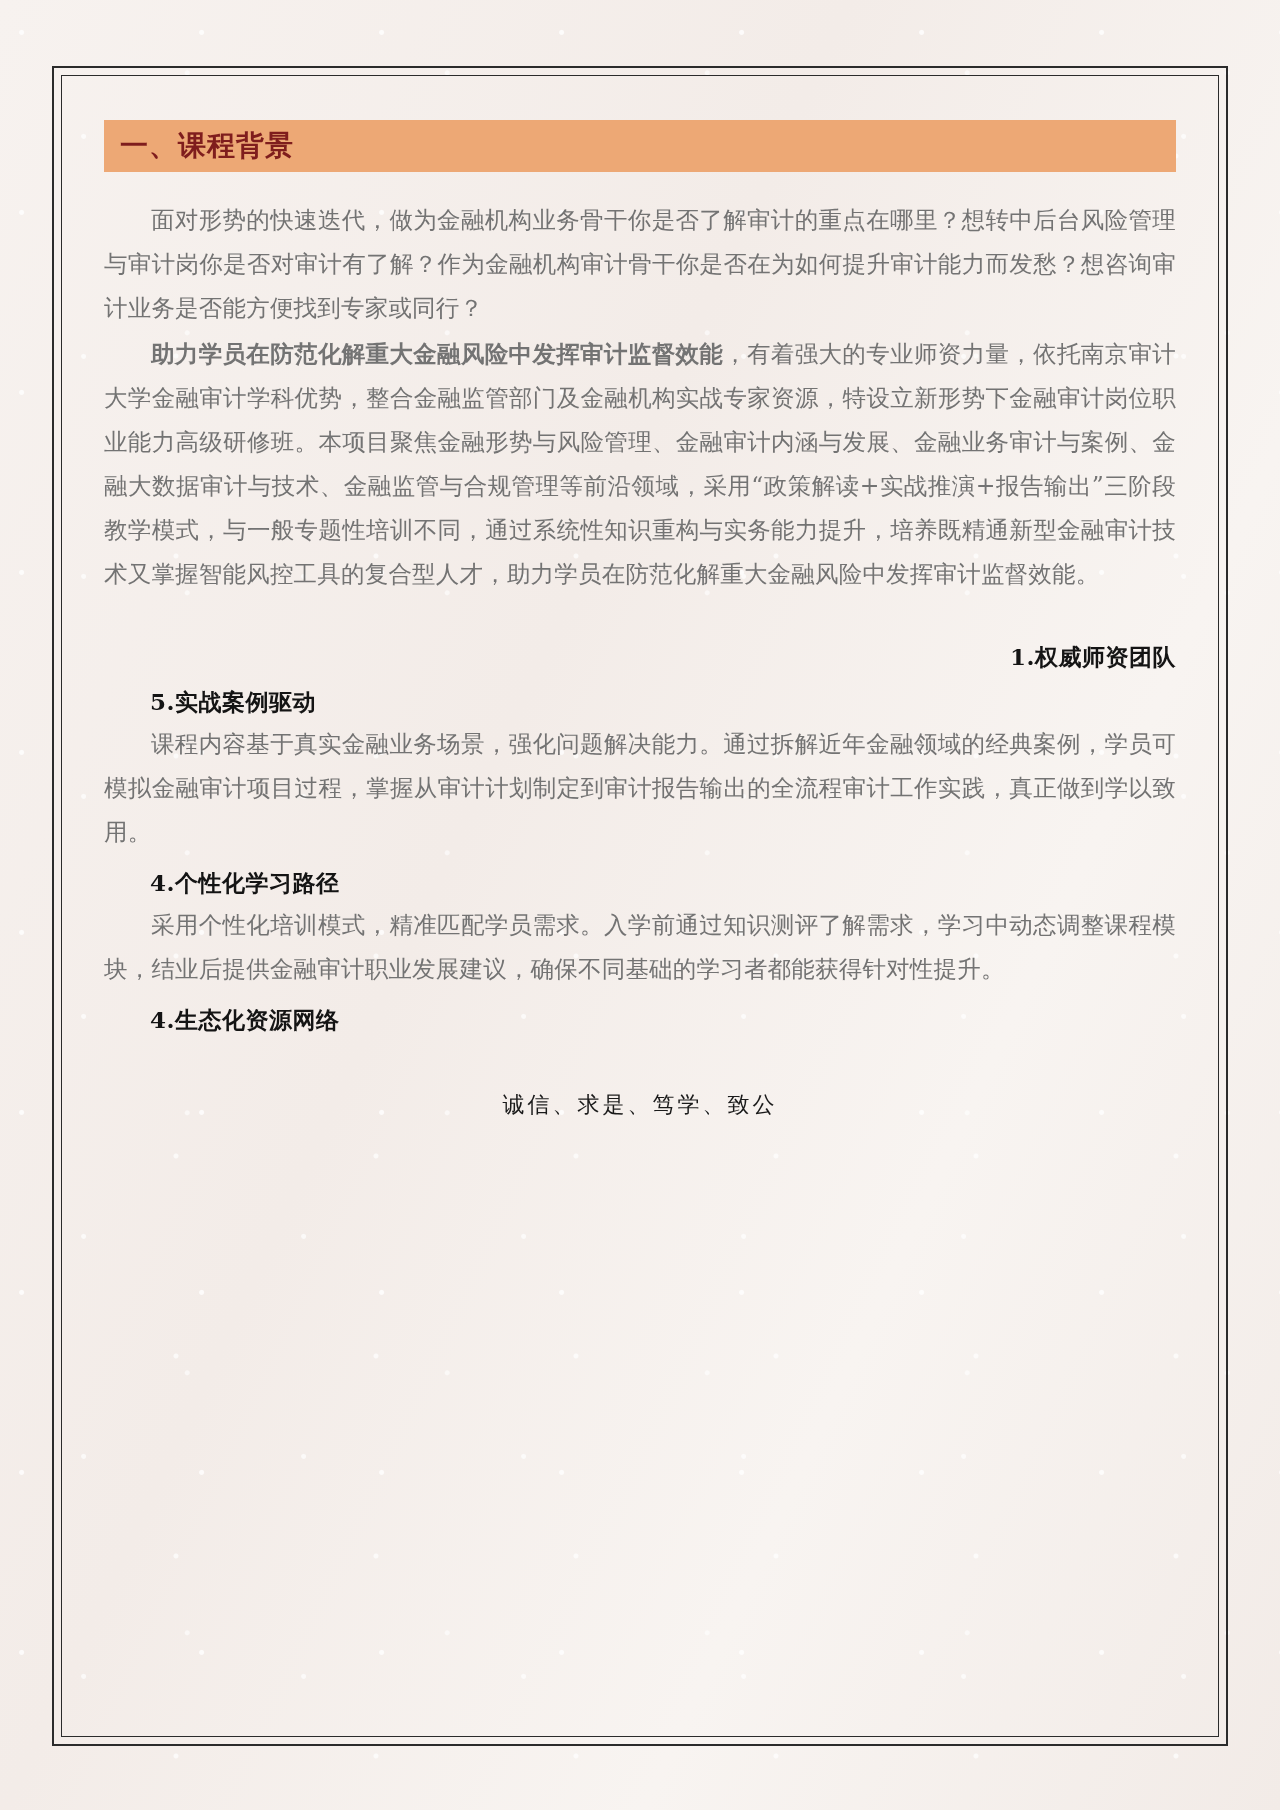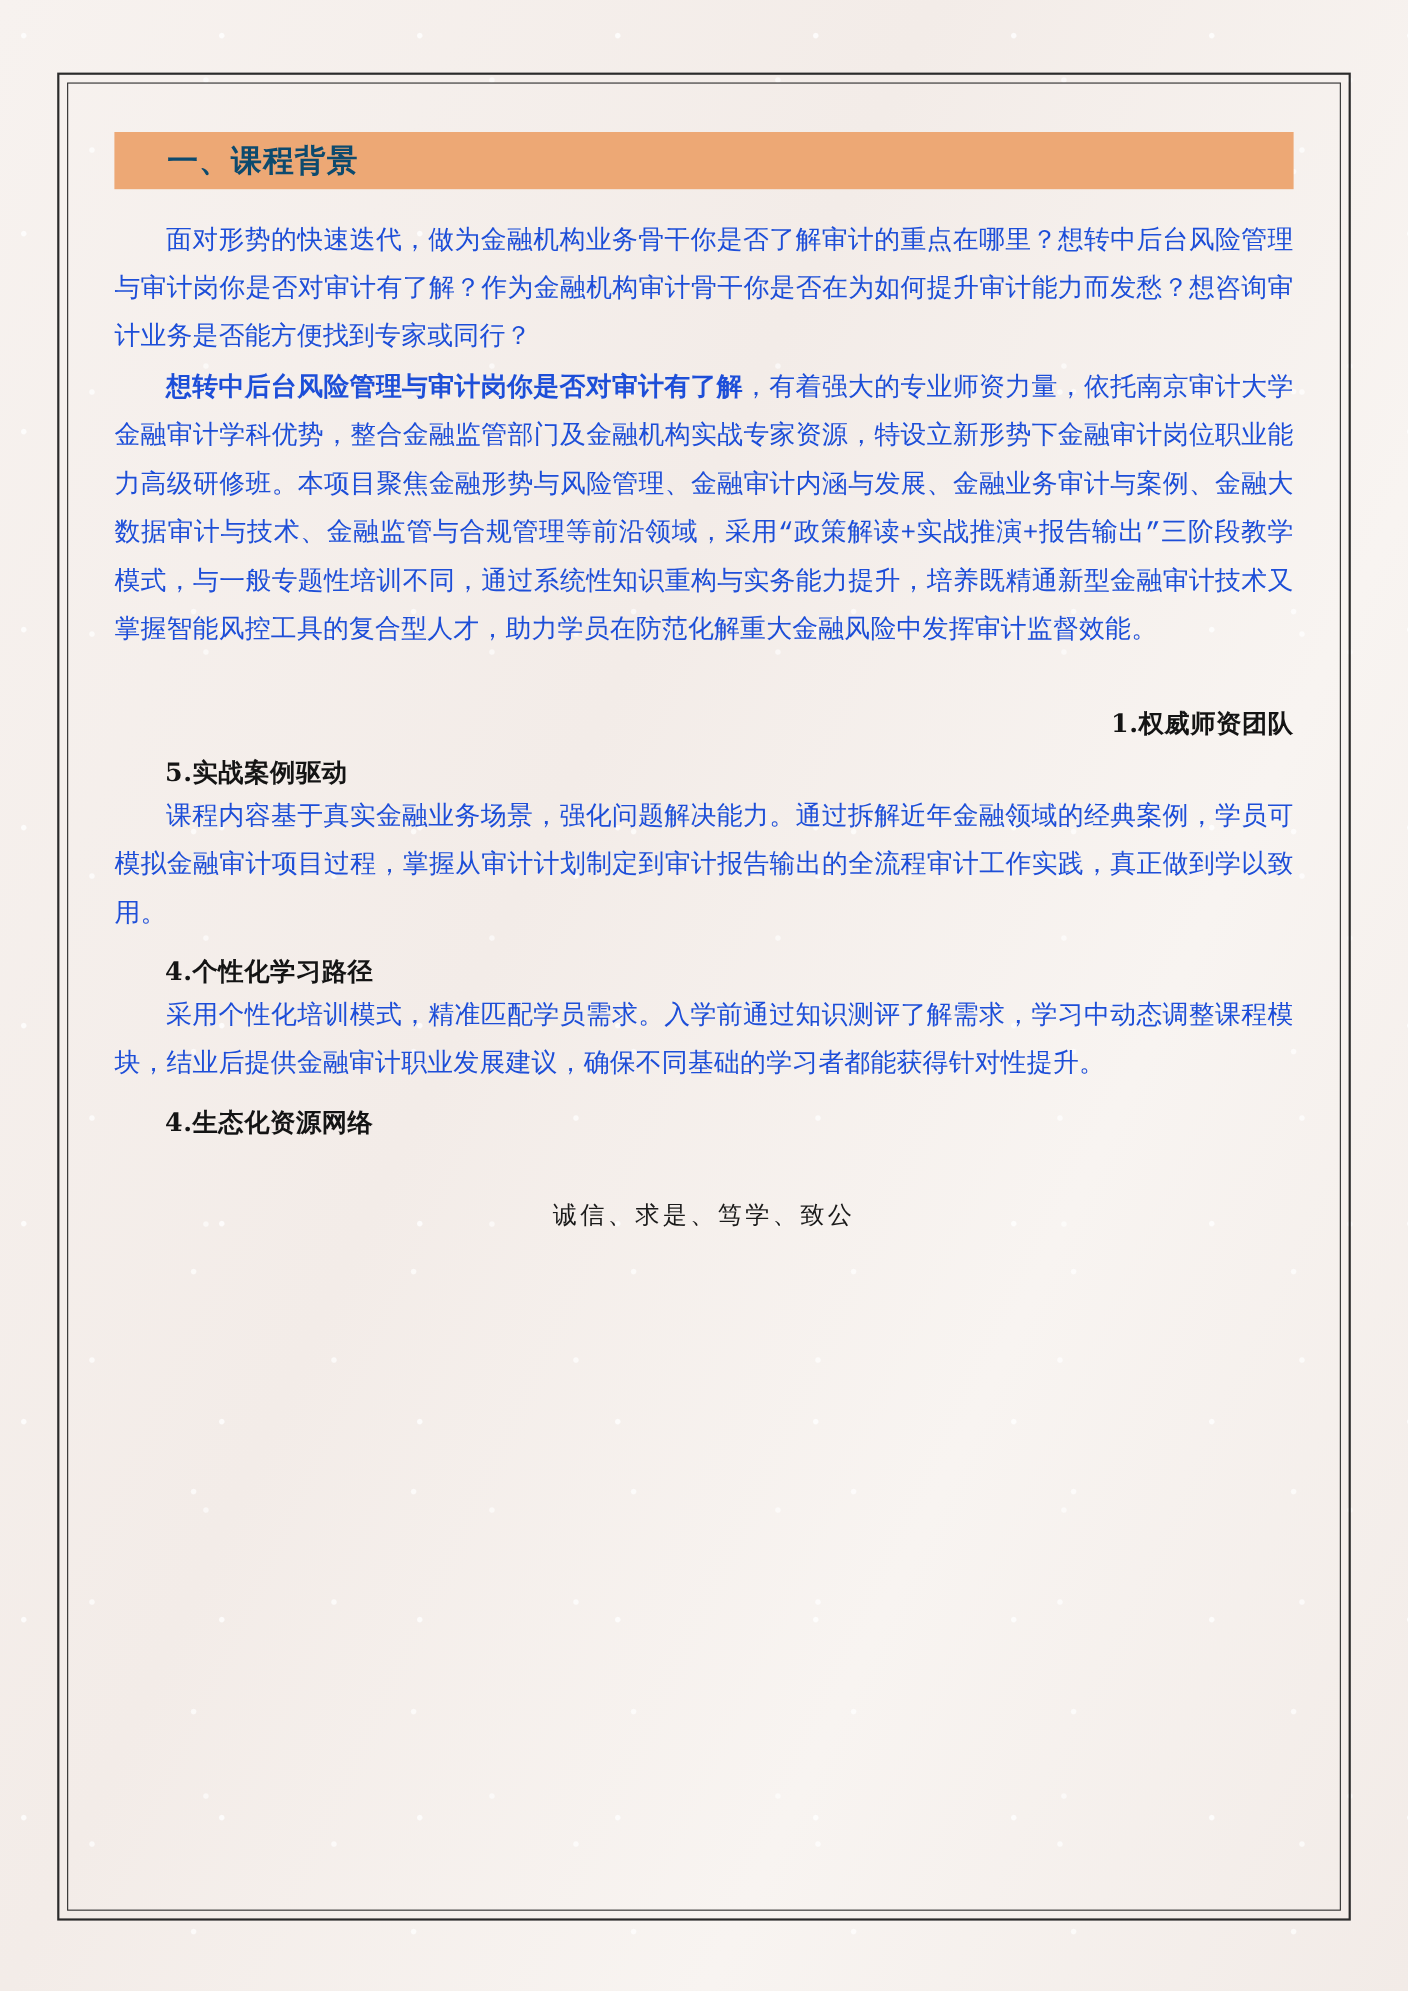--- a/index.html
+++ b/index.html
@@ -54,32 +54,30 @@
     display: flex;
     align-items: center;
     padding-left: 16px;
     box-sizing: border-box;
     margin-bottom: 26px;
   }
   .section-header .title {
     font-family: "DejaVu Sans", "Liberation Sans", sans-serif;
     font-weight: bold;
     font-size: 28px;
-    color: #0c4a6e;
+    color: #7f1d1d;
     letter-spacing: 1px;
-    margin-left: 32px;
   }
   .body-par {
     font-size: 23.5px;
     line-height: 44px;
-    color: #1d4ed8;
+    color: #737373;
     text-align: justify;
     margin: 0 0 2px 0;
     letter-spacing: 0.2px;
-    font-family: Liberation Mono, monospace;
   }
   .indent {
     text-indent: 2em;
   }
   .bold-lead {
     font-weight: bold;
   }
   .sec2-wrap {
     margin-top: 46px;
   }
@@ -112,21 +110,21 @@
   <div class="page-frame-inner"></div>
 </div>
 
 <div class="content">
 
   <div class="section-header">
     <span class="title">一、课程背景</span>
   </div>
 
   <p class="body-par indent">面对形势的快速迭代，做为金融机构业务骨干你是否了解审计的重点在哪里？想转中后台风险管理与审计岗你是否对审计有了解？作为金融机构审计骨干你是否在为如何提升审计能力而发愁？想咨询审计业务是否能方便找到专家或同行？</p>
-  <p class="body-par indent"><span class="bold-lead">想转中后台风险管理与审计岗你是否对审计有了解</span>，有着强大的专业师资力量，依托南京审计大学金融审计学科优势，整合金融监管部门及金融机构实战专家资源，特设立新形势下金融审计岗位职业能力高级研修班。本项目聚焦金融形势与风险管理、金融审计内涵与发展、金融业务审计与案例、金融大数据审计与技术、金融监管与合规管理等前沿领域，采用“政策解读+实战推演+报告输出”三阶段教学模式，与一般专题性培训不同，通过系统性知识重构与实务能力提升，培养既精通新型金融审计技术又掌握智能风控工具的复合型人才，助力学员在防范化解重大金融风险中发挥审计监督效能。</p>
+  <p class="body-par indent"><span class="bold-lead">助力学员在防范化解重大金融风险中发挥审计监督效能</span>，有着强大的专业师资力量，依托南京审计大学金融审计学科优势，整合金融监管部门及金融机构实战专家资源，特设立新形势下金融审计岗位职业能力高级研修班。本项目聚焦金融形势与风险管理、金融审计内涵与发展、金融业务审计与案例、金融大数据审计与技术、金融监管与合规管理等前沿领域，采用“政策解读+实战推演+报告输出”三阶段教学模式，与一般专题性培训不同，通过系统性知识重构与实务能力提升，培养既精通新型金融审计技术又掌握智能风控工具的复合型人才，助力学员在防范化解重大金融风险中发挥审计监督效能。</p>
 
   <div class="sec2-wrap">
 
     <h3 class="sub-title">1.权威师资团队</h3>
 
     <h3 class="sub-title">5.实战案例驱动</h3>
     <p class="body-par indent">课程内容基于真实金融业务场景，强化问题解决能力。通过拆解近年金融领域的经典案例，学员可模拟金融审计项目过程，掌握从审计计划制定到审计报告输出的全流程审计工作实践，真正做到学以致用。</p>
 
     <h3 class="sub-title">4.个性化学习路径</h3>
     <p class="body-par indent">采用个性化培训模式，精准匹配学员需求。入学前通过知识测评了解需求，学习中动态调整课程模块，结业后提供金融审计职业发展建议，确保不同基础的学习者都能获得针对性提升。</p>

